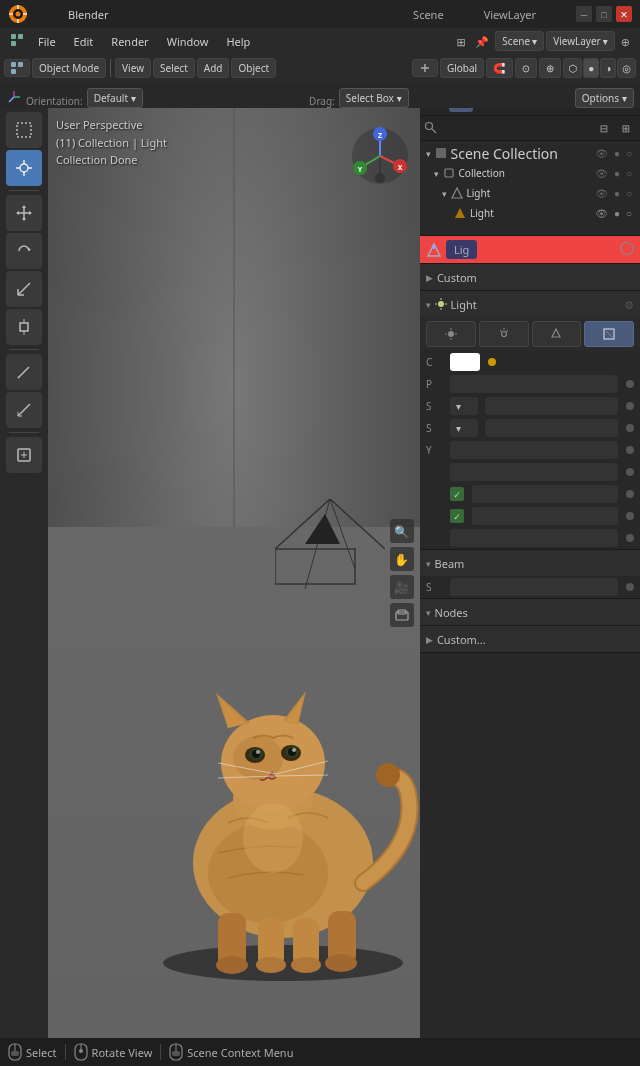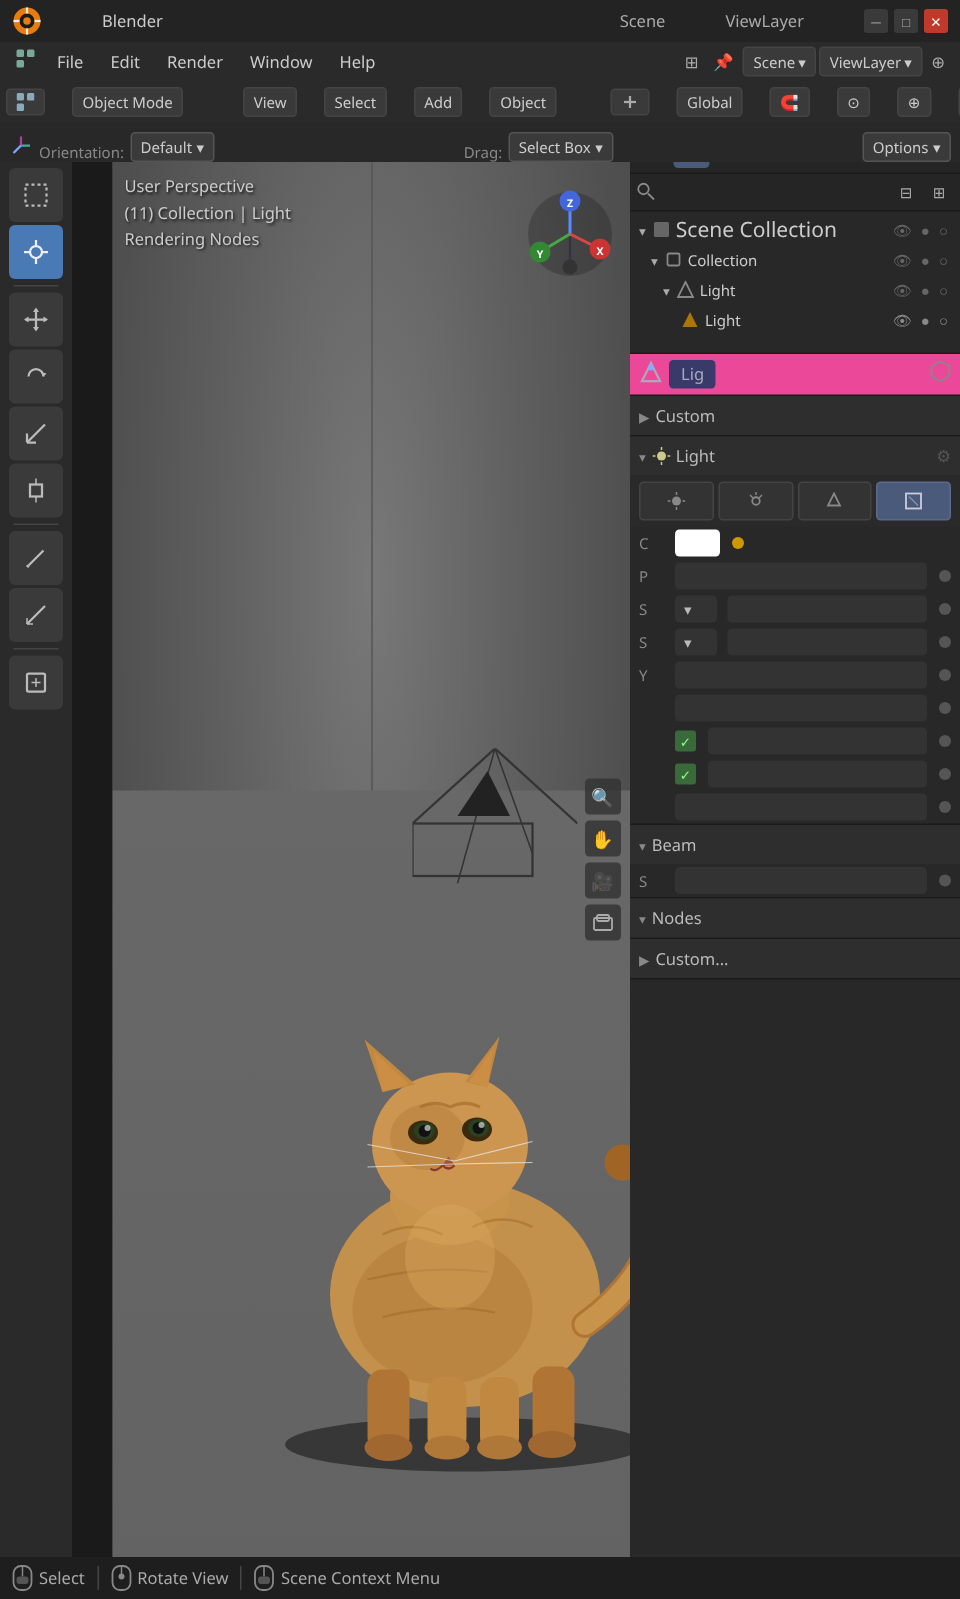--- a/index.html
+++ b/index.html
@@ -78,21 +78,21 @@
       width: 100%;
       height: 28px;
       background: #2a2a2a;
       display: flex;
       align-items: center;
       padding: 0 4px;
       position: absolute;
       top: 54px;
       left: 0;
       z-index: 100;
-      gap: 18px;
+      gap: 2px;
     }
     .toolbar-btn {
       padding: 2px 6px;
       background: #3a3a3a;
       border-radius: 3px;
       color: #ccc;
       font-size: 10px;
       cursor: pointer;
       border: 1px solid #444;
       display: flex;
@@ -162,21 +162,20 @@
 
     
     #viewport {
       position: absolute;
       top: 108px;
       left: 48px;
       right: 220px;
       bottom: 28px;
       background: #5a5a5a;
       overflow: hidden;
-      margin-left: 27px;
     }
 
     
     #viewport-bg {
       position: absolute;
       inset: 0;
       background: radial-gradient(ellipse at 50% 30%, #787878 0%, #606060 40%, #505050 70%, #454545 100%);
     }
 
     
@@ -302,23 +301,23 @@
       overflow-x: hidden;
     }
     #props-area::-webkit-scrollbar { width: 6px; }
     #props-area::-webkit-scrollbar-track { background: #222; }
     #props-area::-webkit-scrollbar-thumb { background: #555; border-radius: 3px; }
 
     
     #obj-header {
       padding: 4px 6px;
       display: flex;
-      align-items: flex-start;
+      align-items: center;
       gap: 4px;
-      background: #ec4899;
+      background: #ef4444;
       border-bottom: 1px solid #1a1a1a;
     }
     .obj-name-badge {
       background: #3a3a6a;
       border-radius: 3px;
       padding: 2px 8px;
       font-size: 11px;
       color: #aab;
     }
 
@@ -662,21 +661,21 @@
 </div>
 
 <div id="viewport">
   <div id="viewport-bg"></div>
 
   <div id="floor"></div>
 
   <div id="viewport-info">
     <div>User Perspective</div>
     <div>(11) Collection | Light</div>
-    <div>Rendering Nodes</div>
+    <div>Collection Done</div>
   </div>
 
   <div id="light-line" style="position:absolute;top:0;left:50%;width:1px;height:45%;background:#555;"></div>
 
   <svg style="position:absolute;right:35px;top:42%;width:110px;height:90px;" viewBox="0 0 110 90">
 
     <line x1="55" y1="0" x2="0" y2="50" stroke="#333" stroke-width="1.5"></line>
     <line x1="55" y1="0" x2="110" y2="50" stroke="#333" stroke-width="1.5"></line>
     <line x1="55" y1="0" x2="30" y2="90" stroke="#333" stroke-width="1"></line>
     <line x1="55" y1="0" x2="80" y2="70" stroke="#333" stroke-width="1"></line>

